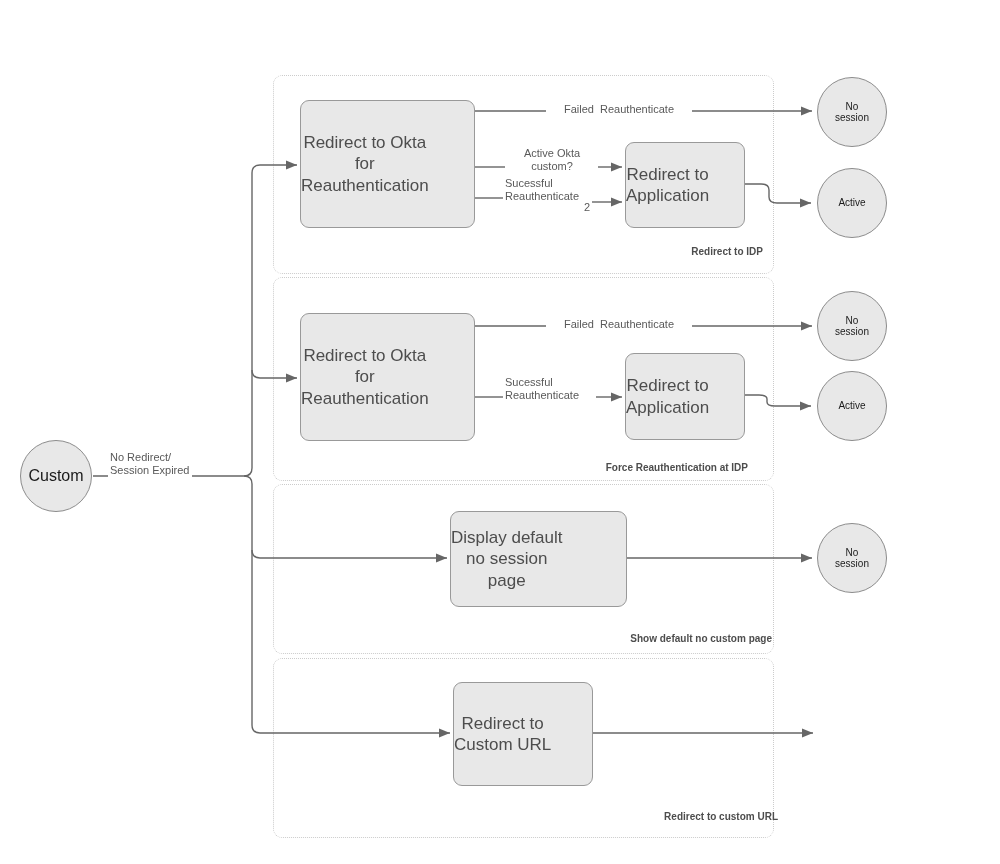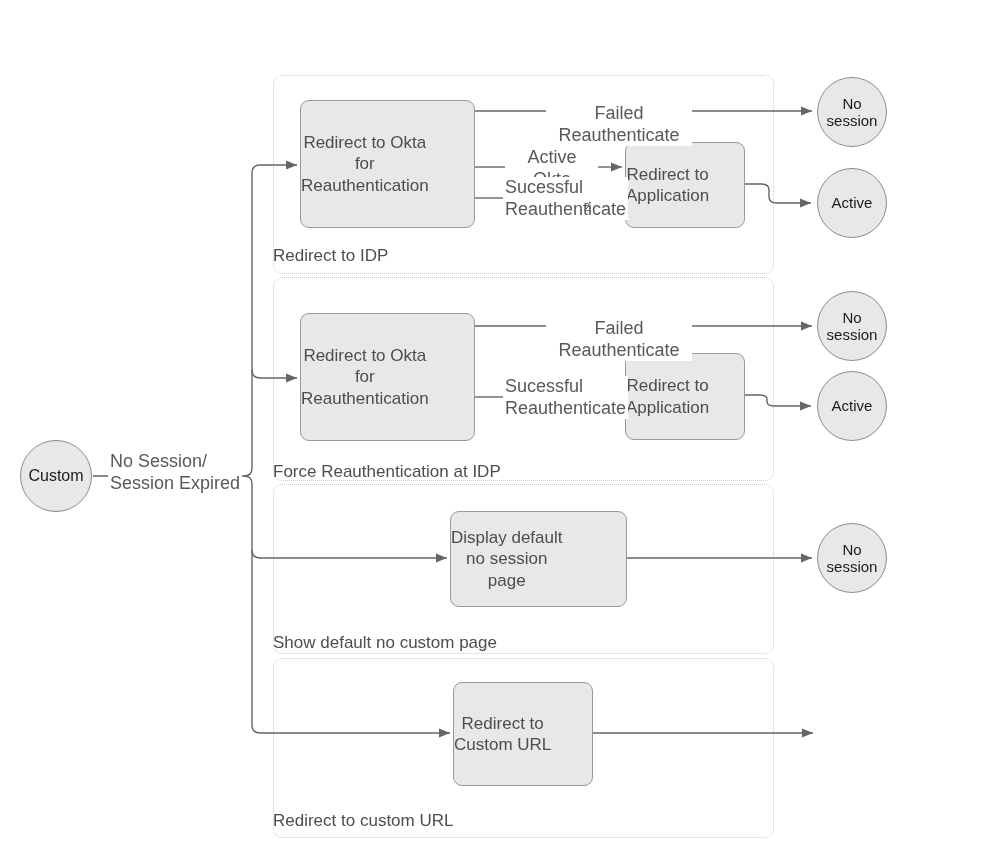--- a/index.html
+++ b/index.html
@@ -18,32 +18,32 @@
     position:absolute; background:var(--node-fill,#e8e8e8);
     border:1px solid var(--node-border,#999999); border-radius:9px;
     display:flex; align-items:center; justify-content:flex-start; text-align:center;
     color:var(--node-text,#4d4d4d); font-size:17px; line-height:1.25;
     white-space:pre-line; box-sizing:border-box;
   }
   .circle {
     position:absolute; background:var(--node-fill,#e8e8e8);
     border:1.5px solid var(--circle-border,#8c8c8c); border-radius:50%;
     display:flex; align-items:center; justify-content:center; text-align:center;
-    color:var(--circle-text,#1a1a1a); font-size:15px; line-height:1.15;
+    color:var(--circle-text,#1a1a1a); font-size:10px; line-height:1.15;
     white-space:pre-line; box-sizing:border-box;
   }
   .edge-label {
-    position:absolute; font-size:18px; color:var(--label-text,#595959);
+    position:absolute; font-size:11px; color:var(--label-text,#595959);
     line-height:1.2; white-space:pre-wrap; background:var(--canvas-bg,#ffffff);
     padding:0 2px;
   }
   .center { text-align:center; }
   .sub { font-size:11px; background:transparent; padding:0; }
   .group-title {
-    position:absolute; text-align:left; font-weight:normal; font-size:17px;
+    position:absolute; text-align:right; font-weight:bold; font-size:10px;
     color:var(--title-text,#4d4d4d); white-space:pre;
   }
 </style>
 </head>
 <body>
 
 <div id="canvas">
 
   <div class="group" style="left:273px;top:75px;width:499px;height:197px"></div>
   <div class="group" style="left:273px;top:277px;width:499px;height:202px"></div>
@@ -123,21 +123,21 @@
 
   <div class="box" style="left:453px;top:682px;width:140px;height:104px">
     <span>Redirect to
 Custom URL</span>
   </div>
 
   <div class="circle" style="left:20px;top:440px;width:72px;height:72px;font-size:16px">
     <span>Custom</span>
   </div>
 
-  <div class="edge-label" style="left:108px;top:451px">No Session/
+  <div class="edge-label" style="left:108px;top:451px">No Redirect/
 Session Expired</div>
   <div class="edge-label center" style="left:546px;top:103px;width:142px">Failed  Reauthenticate</div>
   <div class="edge-label center" style="left:506px;top:147px;width:88px">Active Okta
 custom?</div>
   <div class="edge-label" style="left:503px;top:177px">Sucessful
 Reauthenticate</div>
   <div class="edge-label sub" style="left:584px;top:201px">2</div>
   <div class="edge-label center" style="left:546px;top:318px;width:142px">Failed  Reauthenticate</div>
   <div class="edge-label" style="left:503px;top:376px">Sucessful
 Reauthenticate</div>

